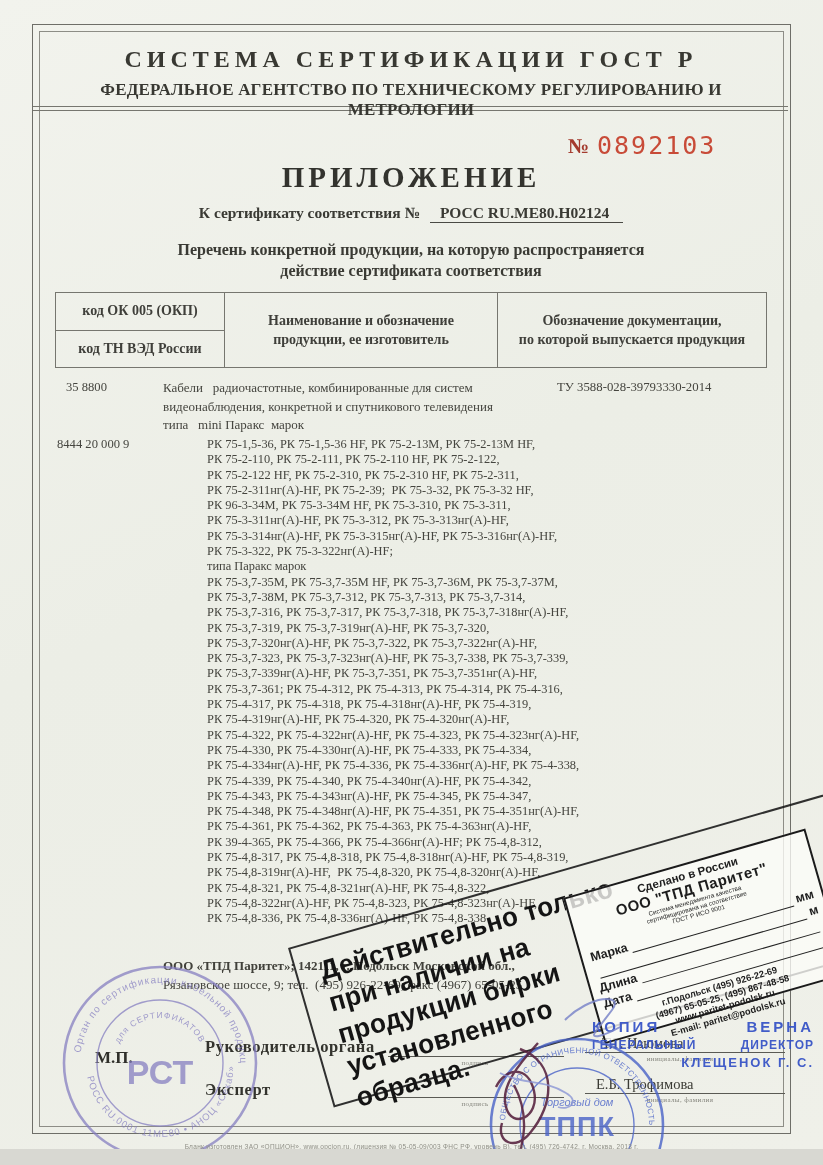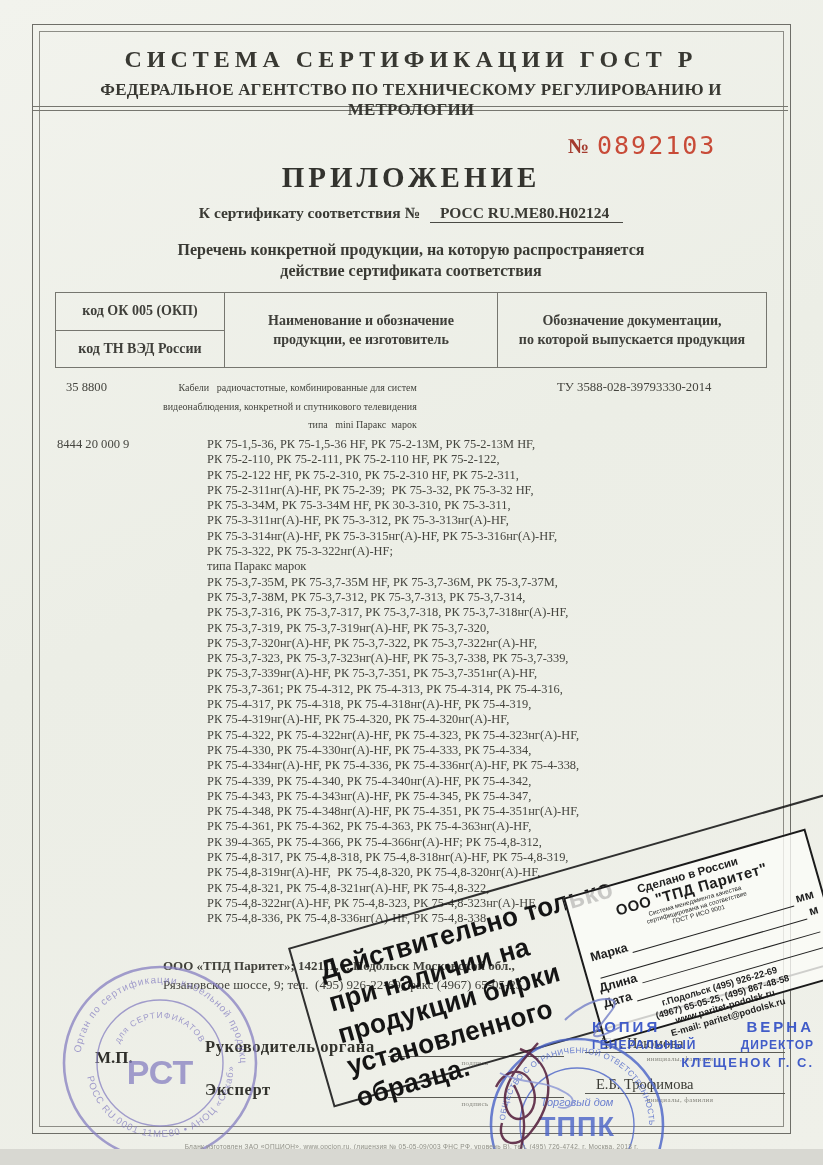--- a/index.html
+++ b/index.html
@@ -9,21 +9,21 @@
         font-family:"Liberation Serif",serif;color:#3c3c38;}
   .abs{position:absolute;}
   .frame{border:1.6px solid #6e6e68;}
   .frame-inner{border:1px solid #8d8d86;}
   .hline{background:#76766f;height:1.2px;}
   .ctr{text-align:center;}
   .b{font-weight:bold;}
   .serif{font-family:"Liberation Serif",serif;}
   .sans{font-family:"Liberation Sans",sans-serif;}
   .doc-line{white-space:pre;font-size:12.4px;line-height:15.3px;color:#45453f;margin-left:44px;}
-  .desc-line{white-space:pre;font-size:10px;line-height:18.6px;color:#45453f;text-align:right;}
+  .desc-line{white-space:pre;font-size:13px;line-height:18.6px;color:#45453f;}
   .cap{font-size:7px;color:#85857d;letter-spacing:.4px;}
   .sigline{border-bottom:1px solid #5a5a54;height:0;}
   
   .tbl{display:flex;border:1.6px solid #76766f;font-size:14px;font-weight:bold;color:#3f3f3a;}
   .tbl .c1{width:168px;border-right:1.6px solid #76766f;display:flex;flex-direction:column;}
   .tbl .c1 >div{flex:1;display:flex;align-items:center;justify-content:center;}
   .tbl .c1 .top{border-bottom:1.6px solid #76766f;}
   .tbl .c2{width:272px;border-right:1.6px solid #76766f;display:flex;flex-direction:column;align-items:center;justify-content:center;line-height:19px;}
   .tbl .c3{flex:1;display:flex;flex-direction:column;align-items:center;justify-content:center;line-height:19px;}
   
@@ -97,21 +97,21 @@
     <div class="desc-line">Кабели   радиочастотные, комбинированные для систем</div>
     <div class="desc-line">видеонаблюдения, конкретной и спутникового телевидения</div>
     <div class="desc-line">типа   mini Паракс  марок</div>
   </div>
 
   <div class="abs" style="left:163px;top:437px;">
     <div class="doc-line">РК 75-1,5-36, РК 75-1,5-36 HF, РК 75-2-13М, РК 75-2-13М HF,</div>
     <div class="doc-line">РК 75-2-110, РК 75-2-111, РК 75-2-110 HF, РК 75-2-122,</div>
     <div class="doc-line">РК 75-2-122 HF, РК 75-2-310, РК 75-2-310 HF, РК 75-2-311,</div>
     <div class="doc-line">РК 75-2-311нг(А)-HF, РК 75-2-39;  РК 75-3-32, РК 75-3-32 HF,</div>
-    <div class="doc-line">РК 75-3-34М, РК 75-3-34М HF, РК 30-3-310, РК 75-3-311,</div>
+    <div class="doc-line">РК 96-3-34М, РК 75-3-34М HF, РК 75-3-310, РК 75-3-311,</div>
     <div class="doc-line">РК 75-3-311нг(А)-HF, РК 75-3-312, РК 75-3-313нг(А)-HF,</div>
     <div class="doc-line">РК 75-3-314нг(А)-HF, РК 75-3-315нг(А)-HF, РК 75-3-316нг(А)-HF,</div>
     <div class="doc-line">РК 75-3-322, РК 75-3-322нг(А)-HF;</div>
     <div class="doc-line">типа Паракс марок</div>
     <div class="doc-line">РК 75-3,7-35М, РК 75-3,7-35М HF, РК 75-3,7-36М, РК 75-3,7-37М,</div>
     <div class="doc-line">РК 75-3,7-38М, РК 75-3,7-312, РК 75-3,7-313, РК 75-3,7-314,</div>
     <div class="doc-line">РК 75-3,7-316, РК 75-3,7-317, РК 75-3,7-318, РК 75-3,7-318нг(А)-HF,</div>
     <div class="doc-line">РК 75-3,7-319, РК 75-3,7-319нг(А)-HF, РК 75-3,7-320,</div>
     <div class="doc-line">РК 75-3,7-320нг(А)-HF, РК 75-3,7-322, РК 75-3,7-322нг(А)-HF,</div>
     <div class="doc-line">РК 75-3,7-323, РК 75-3,7-323нг(А)-HF, РК 75-3,7-338, РК 75-3,7-339,</div>

